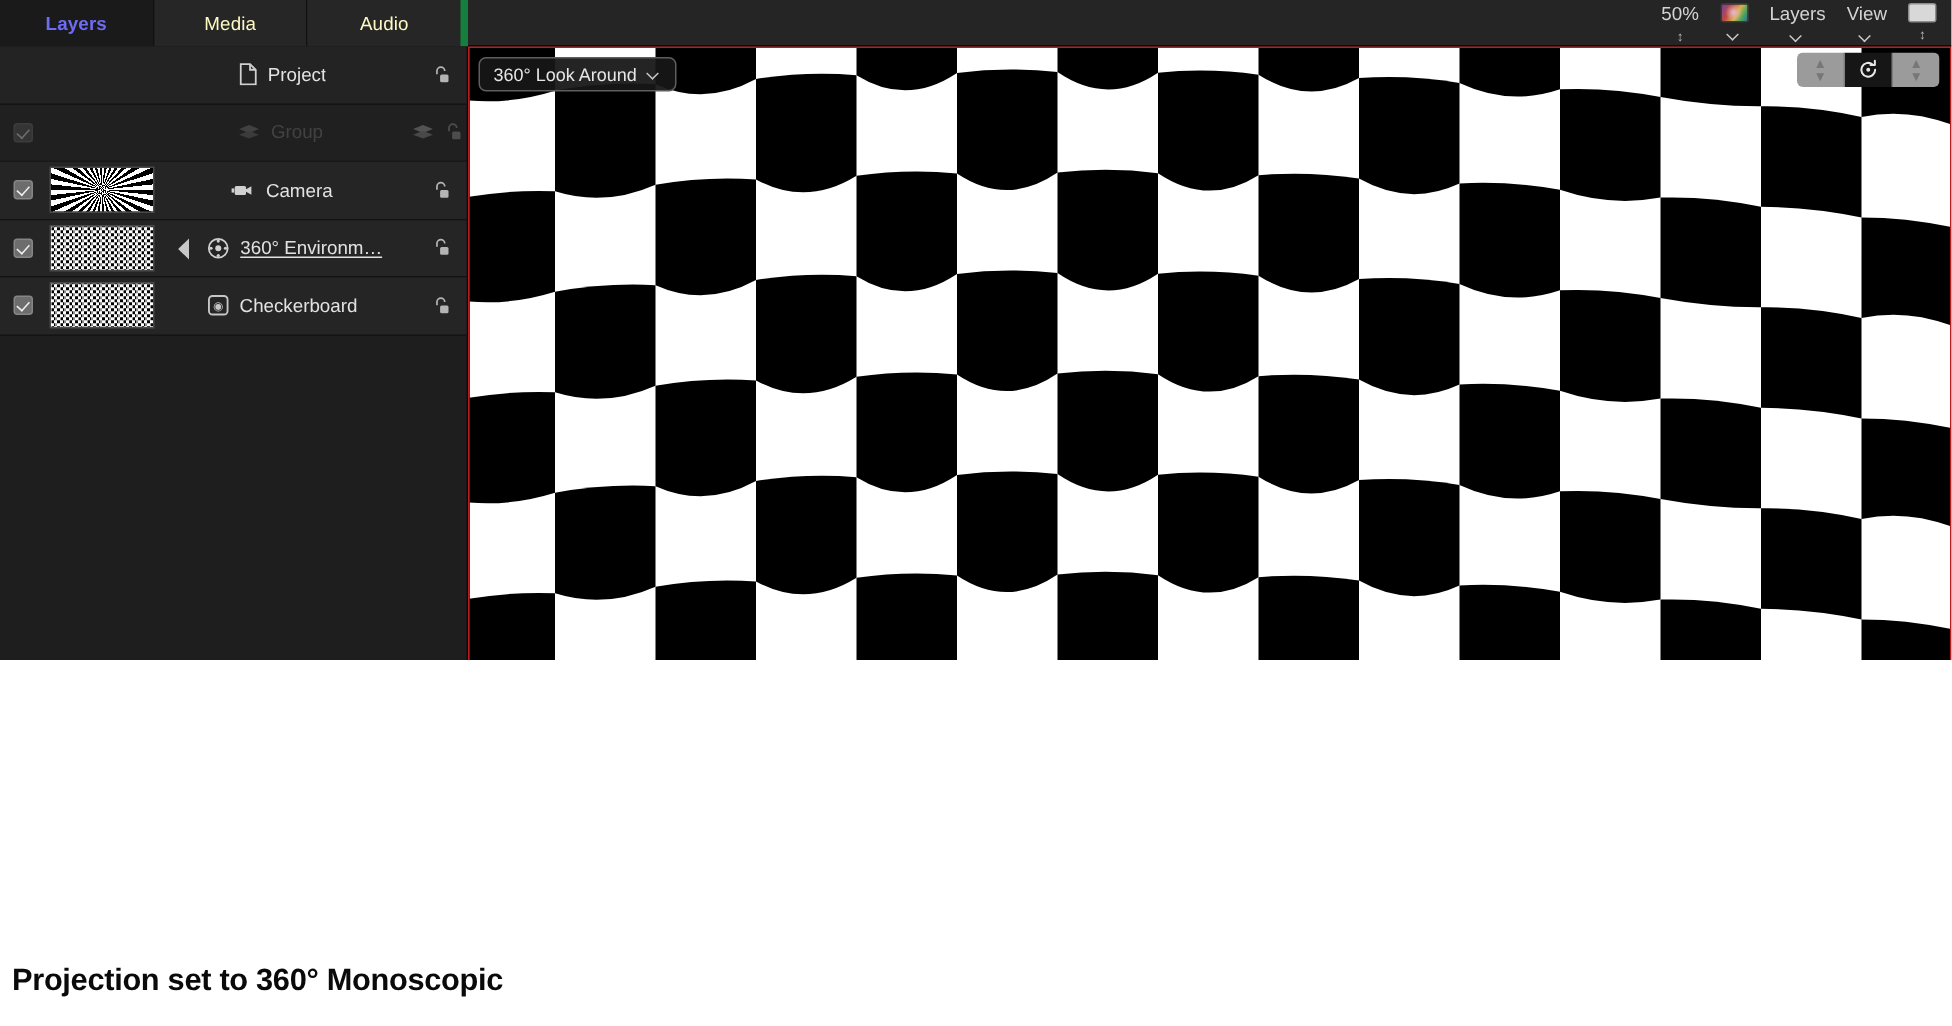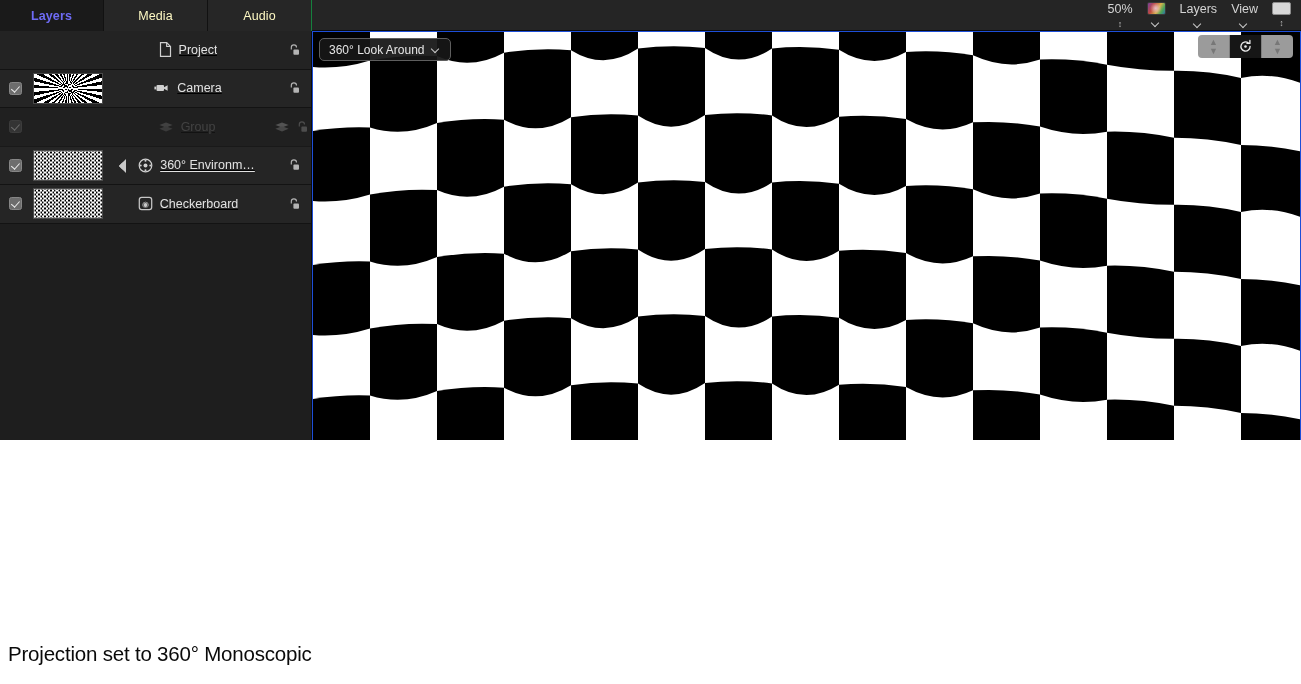--- a/index.html
+++ b/index.html
@@ -42,21 +42,21 @@
     background: #262626;
     border-right: 1px solid #111;
     cursor: default;
     letter-spacing: .1px;
   }
   .tab.active {
     background: #1a1a1a;
     color: #6e6bf5;
     font-weight: 600;
   }
-  .tab:last-child { border-right: 1px solid #15803d; }
+  .tab:last-child { border-right: 5px solid #15803d; }
 
   
   .topbar {
     position: absolute;
     left: 312px; top: 0;
     width: 989px; height: 31px;
     background: #252525;
     border-bottom: 1px solid #0c0c0c;
     display: flex;
     align-items: center;
@@ -183,21 +183,20 @@
   }
 
   .lr-mid {
     flex: 1;
     display: flex;
     align-items: center;
     justify-content: center;
     gap: 7px;
     min-width: 0;
     padding-right: 4px;
-    text-decoration: underline;
   }
   .lr-name {
     font-size: 12.5px;
     color: #e2e2e2;
     white-space: nowrap;
     overflow: hidden;
     text-overflow: ellipsis;
   }
   .lr-name.underline { text-decoration: underline; text-underline-offset: 2px; }
 
@@ -251,21 +250,21 @@
     gap: 20px;
   }
   .lb-spacer { flex: 1; }
   .lb-btn { cursor: default; display:flex; align-items:center; }
 
   
   .canvas-wrap {
     position: absolute;
     left: 312px; top: 31px;
     width: 989px; height: 517px;
-    background: #1d4ed8;
+    background: #b91c1c;
     overflow: hidden;
   }
   .canvas-img {
     position: absolute;
     left: 1px; top: 1px;
     width: 987px; height: 508px;
     overflow: hidden;
     background: #000;
   }
   .checker-svg { display: block; }
@@ -378,21 +377,21 @@
     left: 0; top: 624px;
     width: 1301px; height: 60px;
     background: #ffffff;
     display: flex;
     align-items: center;
     padding-left: 8px;
     box-sizing: border-box;
   }
   .caption span {
     font-size: 20.5px;
-    font-weight: normal;
+    font-weight: bold;
     color: #0a0a0a;
     letter-spacing: -.2px;
   }
 </style>
 </head>
 <body>
 
 <div id="app">
 
   <div class="tabbar">
@@ -449,61 +448,61 @@
         <span class="lr-name">Project</span>
       </div>
       <div class="lr-lock">
         <svg width="14" height="14" viewBox="0 0 14 14">
           <path d="M4.3 6.5V4.4a2.6 2.6 0 0 1 5.2 0" fill="none" stroke="#b4b4b4" stroke-width="1.15"></path>
           <rect x="6.4" y="6.6" width="5.6" height="5.2" rx="1" fill="#b4b4b4"></rect>
         </svg>
       </div>
     </div>
 
+    <div class="layer-row dim">
+      <div class="lr-check">
+        <span class="cbox off"></span>
+      </div>
+      <div class="lr-thumb blank"></div>
+      <div class="lr-mid">
+        <svg class="ic" width="16" height="12" viewBox="0 0 16 12">
+          <path d="M8 1.4l6.6 2.6L8 6.6 1.4 4z" fill="#7c7c7c"></path>
+          <path d="M8 5.2l6.6 2.6L8 10.4 1.4 7.8z" fill="#6a6a6a"></path>
+        </svg>
+        <span class="lr-name">Group</span>
+      </div>
+      <div class="lr-extra">
+        <svg width="16" height="12" viewBox="0 0 16 12">
+          <path d="M8 1.4l6.6 2.6L8 6.6 1.4 4z" fill="#a9a9a9"></path>
+          <path d="M8 5.2l6.6 2.6L8 10.4 1.4 7.8z" fill="#8e8e8e"></path>
+        </svg>
+        <svg width="14" height="14" viewBox="0 0 14 14">
+          <path d="M4.3 6.5V4.4a2.6 2.6 0 0 1 5.2 0" fill="none" stroke="#9a9a9a" stroke-width="1.15"></path>
+          <rect x="6.4" y="6.6" width="5.6" height="5.2" rx="1" fill="#9a9a9a"></rect>
+        </svg>
+      </div>
+    </div>
+
     <div class="layer-row">
       <div class="lr-check">
         <span class="cbox"></span>
       </div>
       <div class="lr-thumb thumb-star"></div>
       <div class="lr-mid">
         <svg class="ic" width="16" height="12" viewBox="0 0 16 12">
           <rect x="2.5" y="3" width="7.5" height="6" rx="1" fill="#d0d0d0"></rect>
           <path d="M10 5.2l3.6-2v5.6l-3.6-2z" fill="#d0d0d0"></path>
           <rect x="0.4" y="4.6" width="1.8" height="2.8" fill="#d0d0d0"></rect>
         </svg>
         <span class="lr-name">Camera</span>
       </div>
       <div class="lr-lock">
         <svg width="14" height="14" viewBox="0 0 14 14">
           <path d="M4.3 6.5V4.4a2.6 2.6 0 0 1 5.2 0" fill="none" stroke="#b4b4b4" stroke-width="1.15"></path>
           <rect x="6.4" y="6.6" width="5.6" height="5.2" rx="1" fill="#b4b4b4"></rect>
-        </svg>
-      </div>
-    </div>
-
-    <div class="layer-row dim">
-      <div class="lr-check">
-        <span class="cbox off"></span>
-      </div>
-      <div class="lr-thumb blank"></div>
-      <div class="lr-mid">
-        <svg class="ic" width="16" height="12" viewBox="0 0 16 12">
-          <path d="M8 1.4l6.6 2.6L8 6.6 1.4 4z" fill="#7c7c7c"></path>
-          <path d="M8 5.2l6.6 2.6L8 10.4 1.4 7.8z" fill="#6a6a6a"></path>
-        </svg>
-        <span class="lr-name">Group</span>
-      </div>
-      <div class="lr-extra">
-        <svg width="16" height="12" viewBox="0 0 16 12">
-          <path d="M8 1.4l6.6 2.6L8 6.6 1.4 4z" fill="#a9a9a9"></path>
-          <path d="M8 5.2l6.6 2.6L8 10.4 1.4 7.8z" fill="#8e8e8e"></path>
-        </svg>
-        <svg width="14" height="14" viewBox="0 0 14 14">
-          <path d="M4.3 6.5V4.4a2.6 2.6 0 0 1 5.2 0" fill="none" stroke="#9a9a9a" stroke-width="1.15"></path>
-          <rect x="6.4" y="6.6" width="5.6" height="5.2" rx="1" fill="#9a9a9a"></rect>
         </svg>
       </div>
     </div>
 
     <div class="layer-row">
       <div class="lr-check">
         <span class="cbox"></span>
       </div>
       <div class="lr-thumb thumb-checks"></div>
       <div class="lr-mid">

